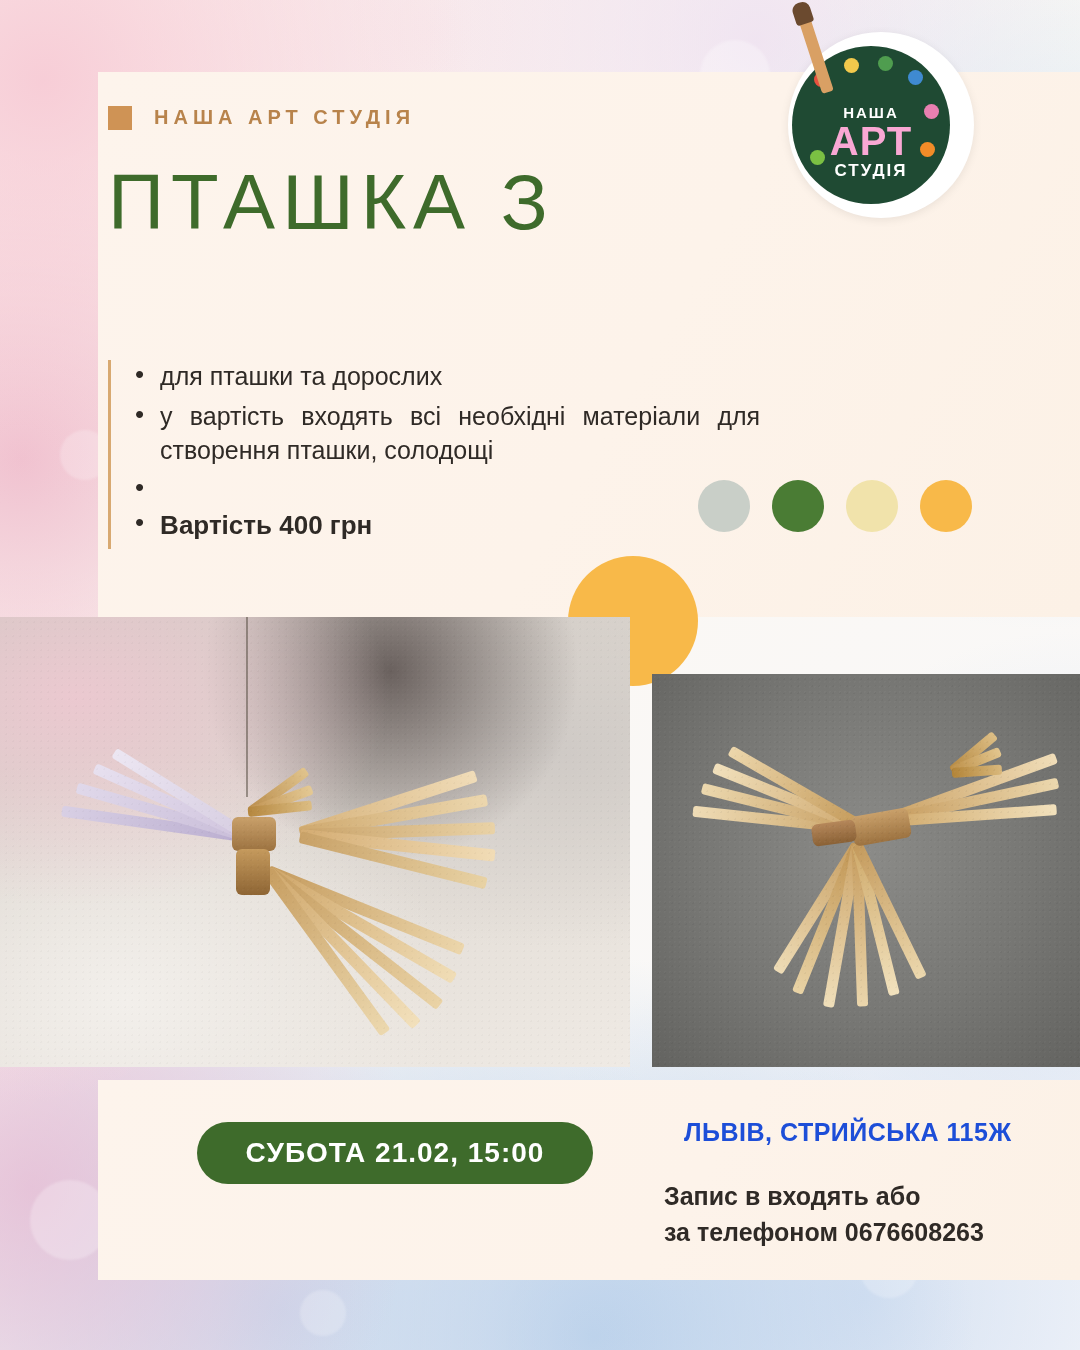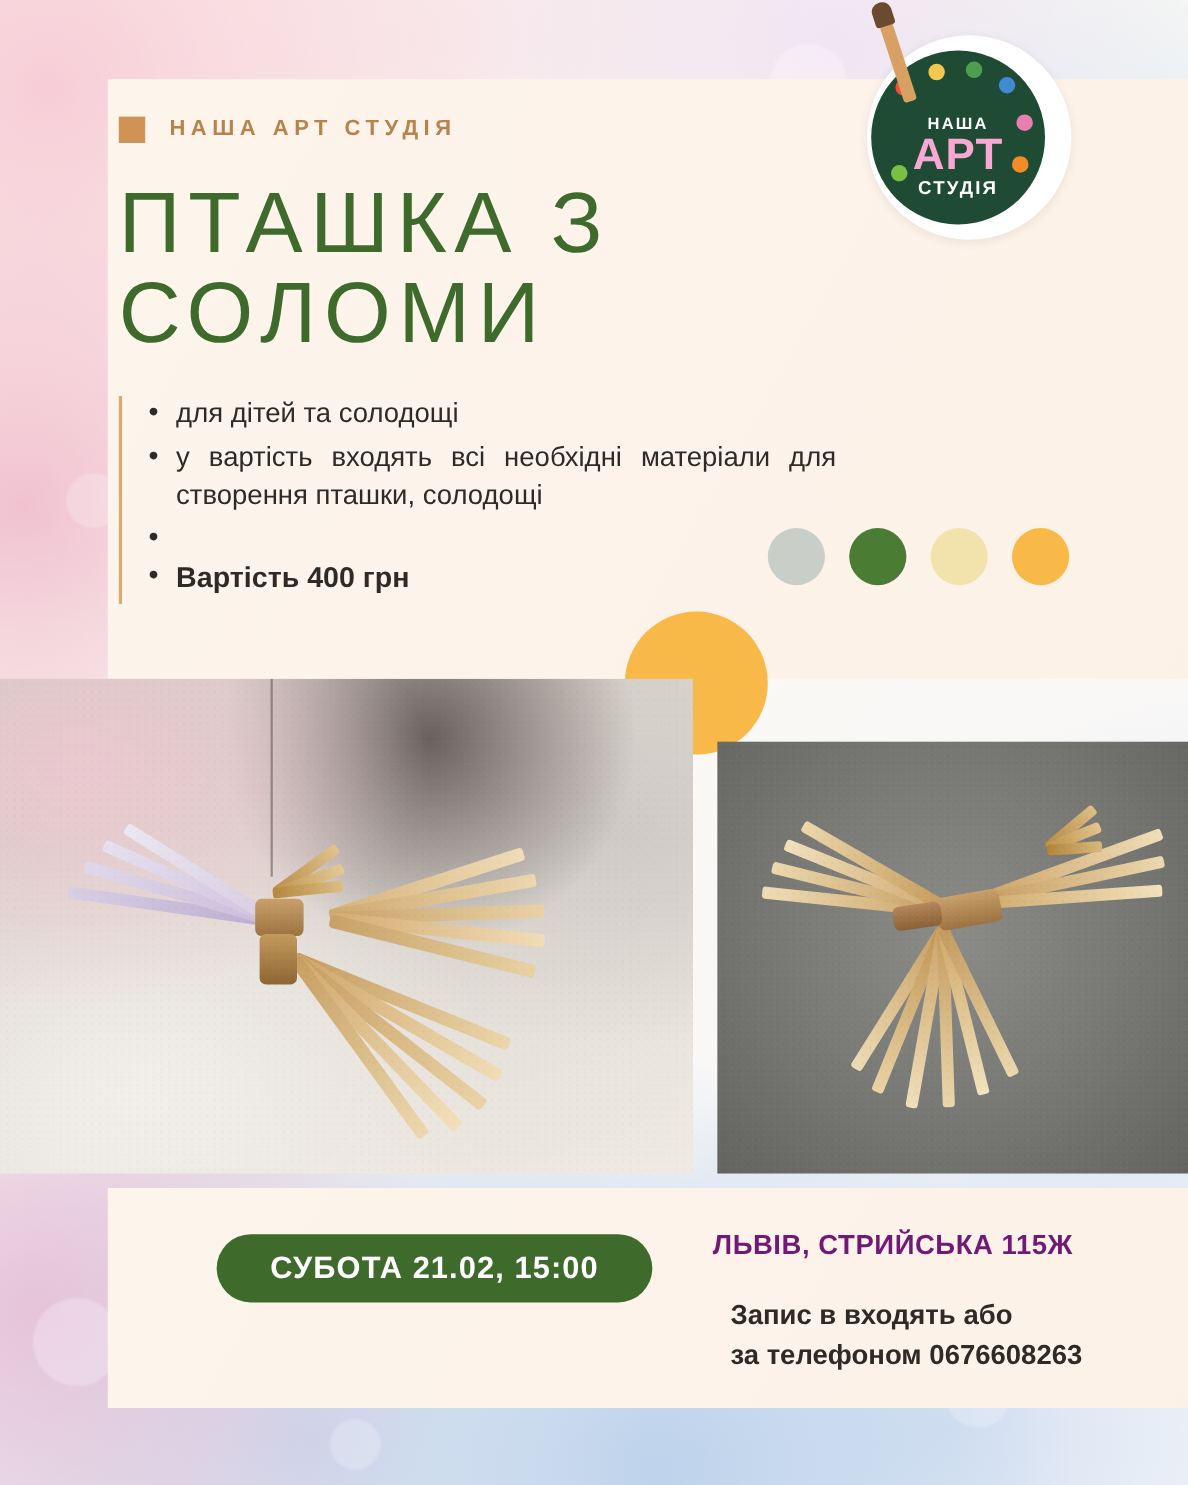--- a/index.html
+++ b/index.html
@@ -203,23 +203,23 @@
     width: 396px; height: 62px;
     border-radius: 31px;
     background: #3e6b2b;
     display: flex; align-items: center; justify-content: center;
     color: #ffffff;
     font-size: 28px; font-weight: 700; letter-spacing: 1px;
   }
   
   .addr {
     position: absolute;
-    left: 648px; top: 1118px;
+    left: 684px; top: 1118px;
     font-size: 25px; font-weight: 700; letter-spacing: 0.5px;
-    color: #701a75;
+    color: #1d4ed8;
     text-transform: uppercase;
   }
   .contact {
     position: absolute;
     left: 664px; top: 1178px;
     font-size: 25px; font-weight: 700; line-height: 1.45;
     color: #2f2a26;
   }
 </style>
 </head>
@@ -240,27 +240,26 @@
   <div class="card"></div>
   <div class="card-bottom"></div>
 
   <div class="kicker">
     <div class="kicker-sq"></div>
     <div class="kicker-text">НАША АРТ СТУДІЯ</div>
   </div>
 
   <h1 class="title">
     <span>ПТАШКА З</span>
-    <span>СОЛОМИ</span>
   </h1>
 
   <div class="bullets">
     <div class="bullet">
       <div class="dot">•</div>
-      <div class="txt">для дітей та солодощі</div>
+      <div class="txt">для пташки та дорослих</div>
     </div>
     <div class="bullet b2">
       <div class="dot">•</div>
       <div class="txt">у вартість входять всі необхідні матеріали для створення пташки, солодощі</div>
     </div>
     <div class="bullet strong">
       <div class="dot">•</div>
     </div>
     <div class="bullet strong">
       <div class="dot">•</div>

